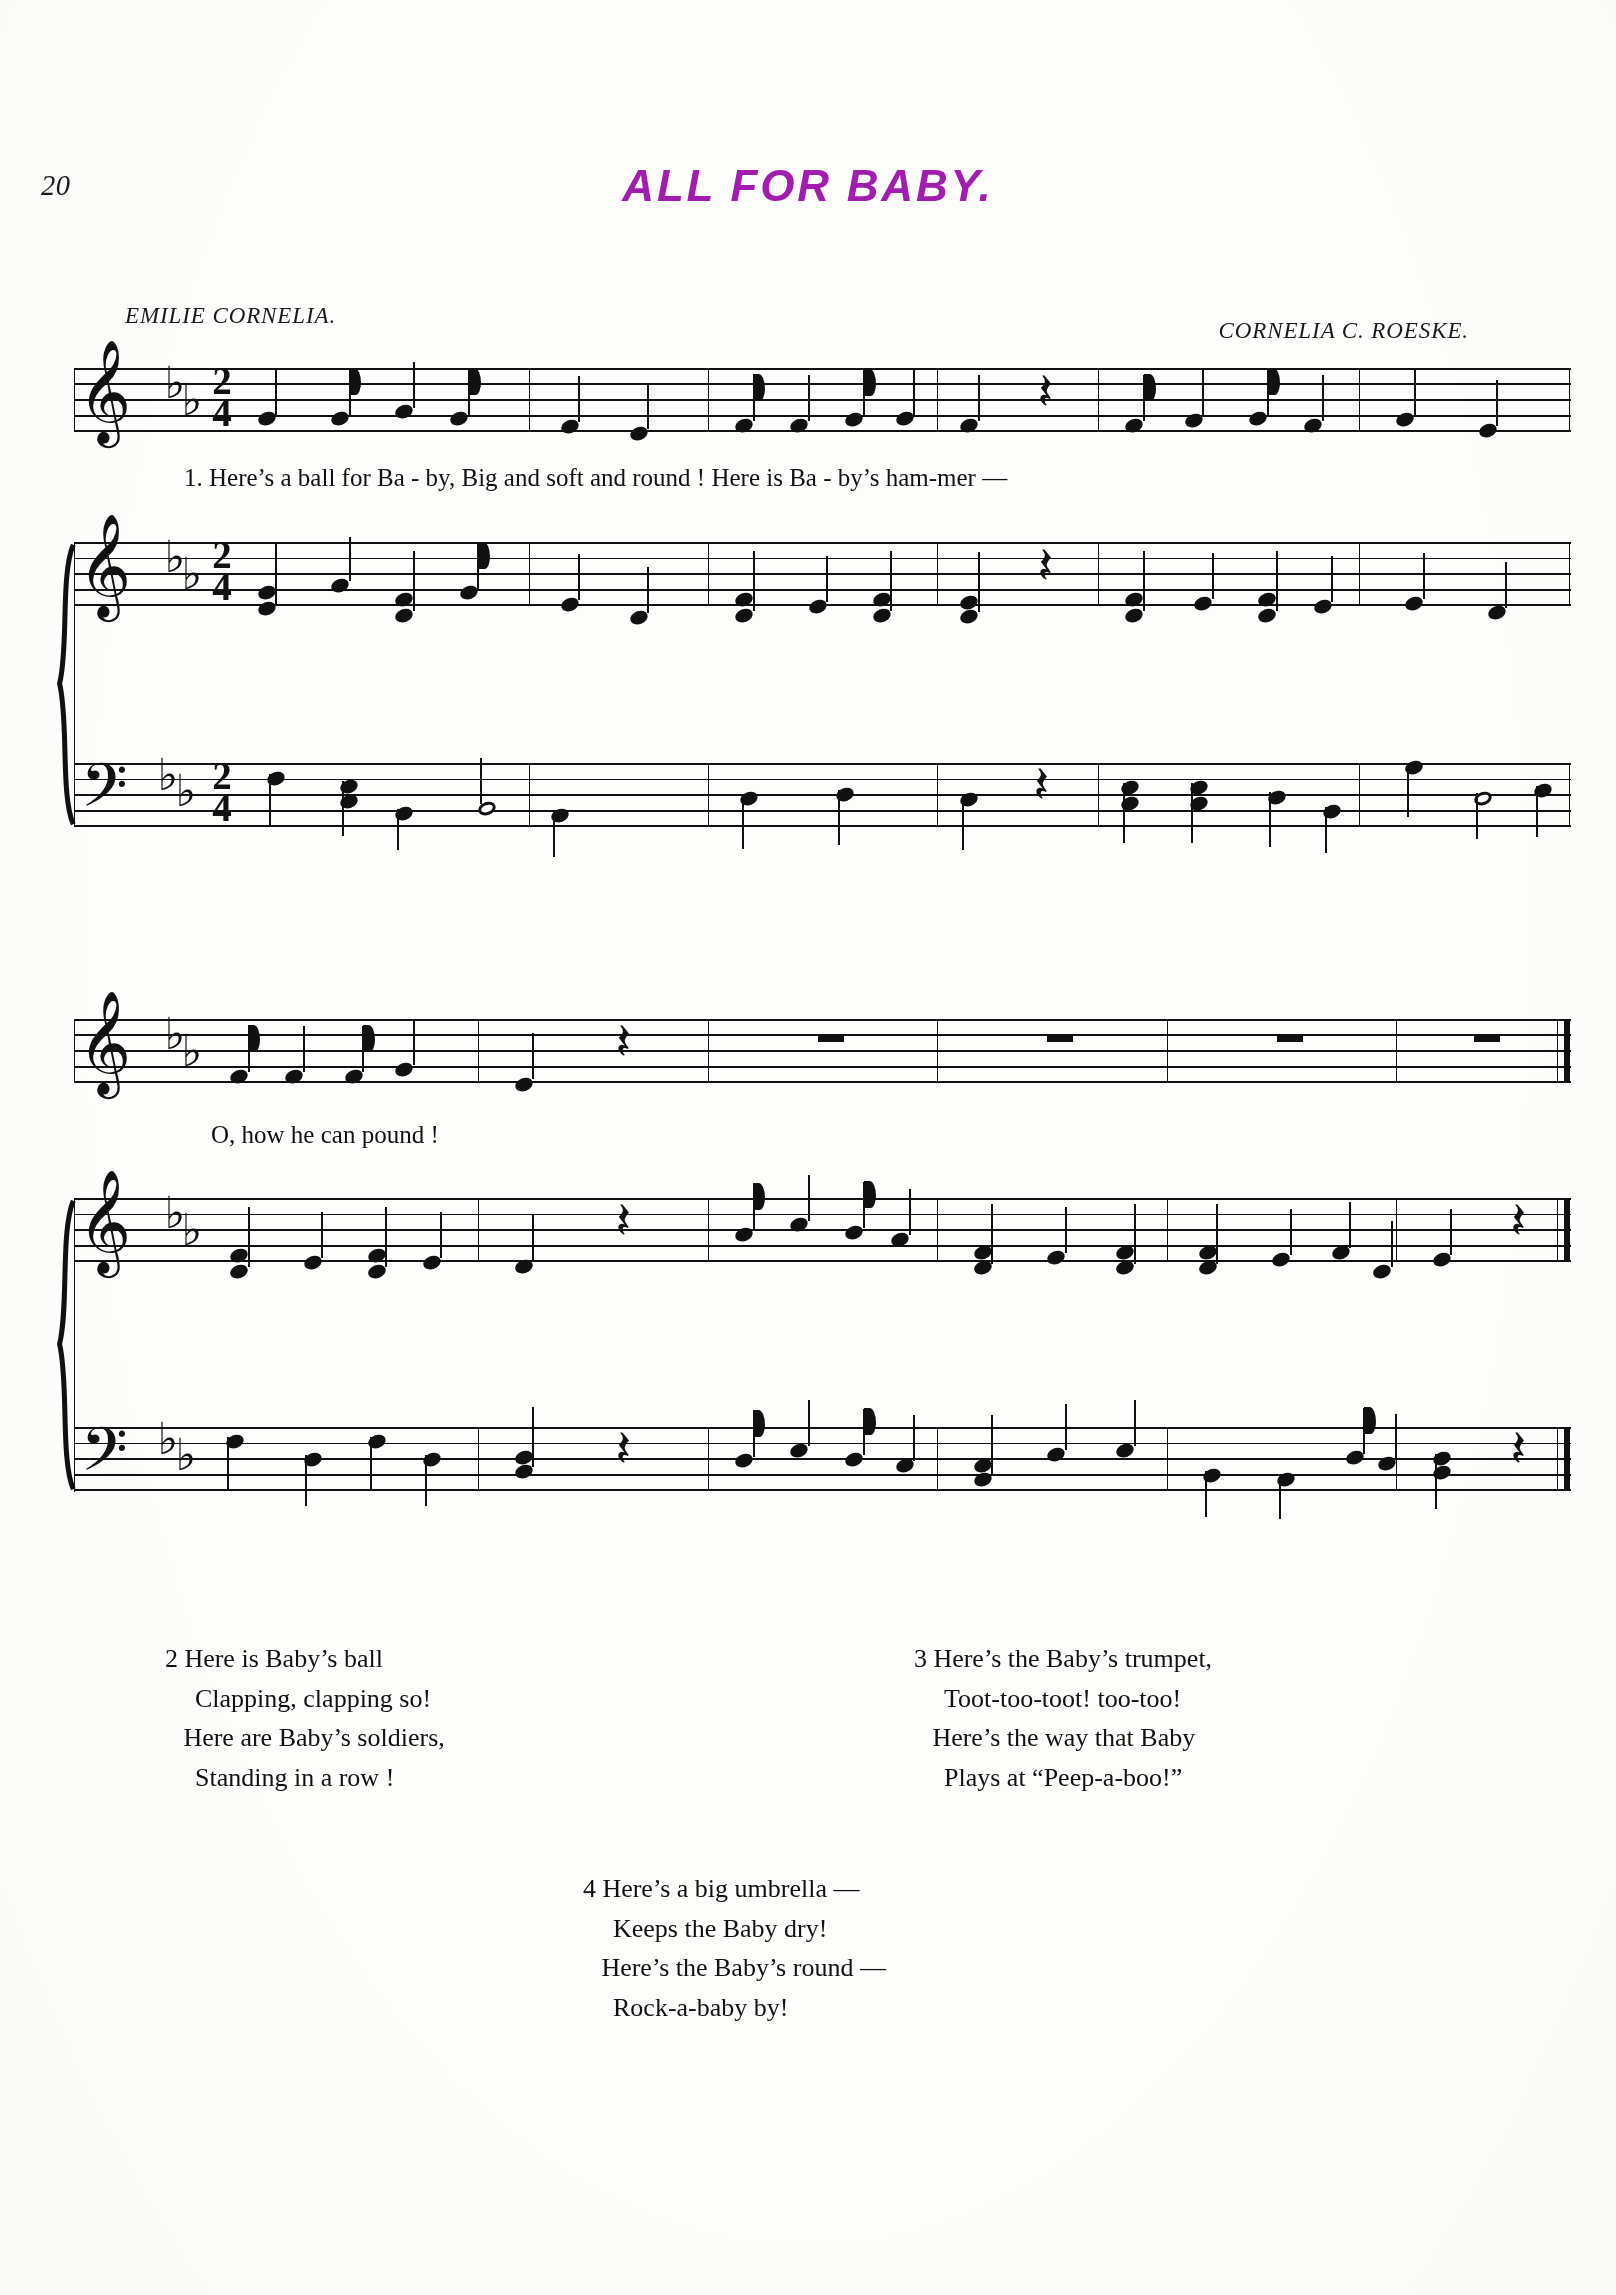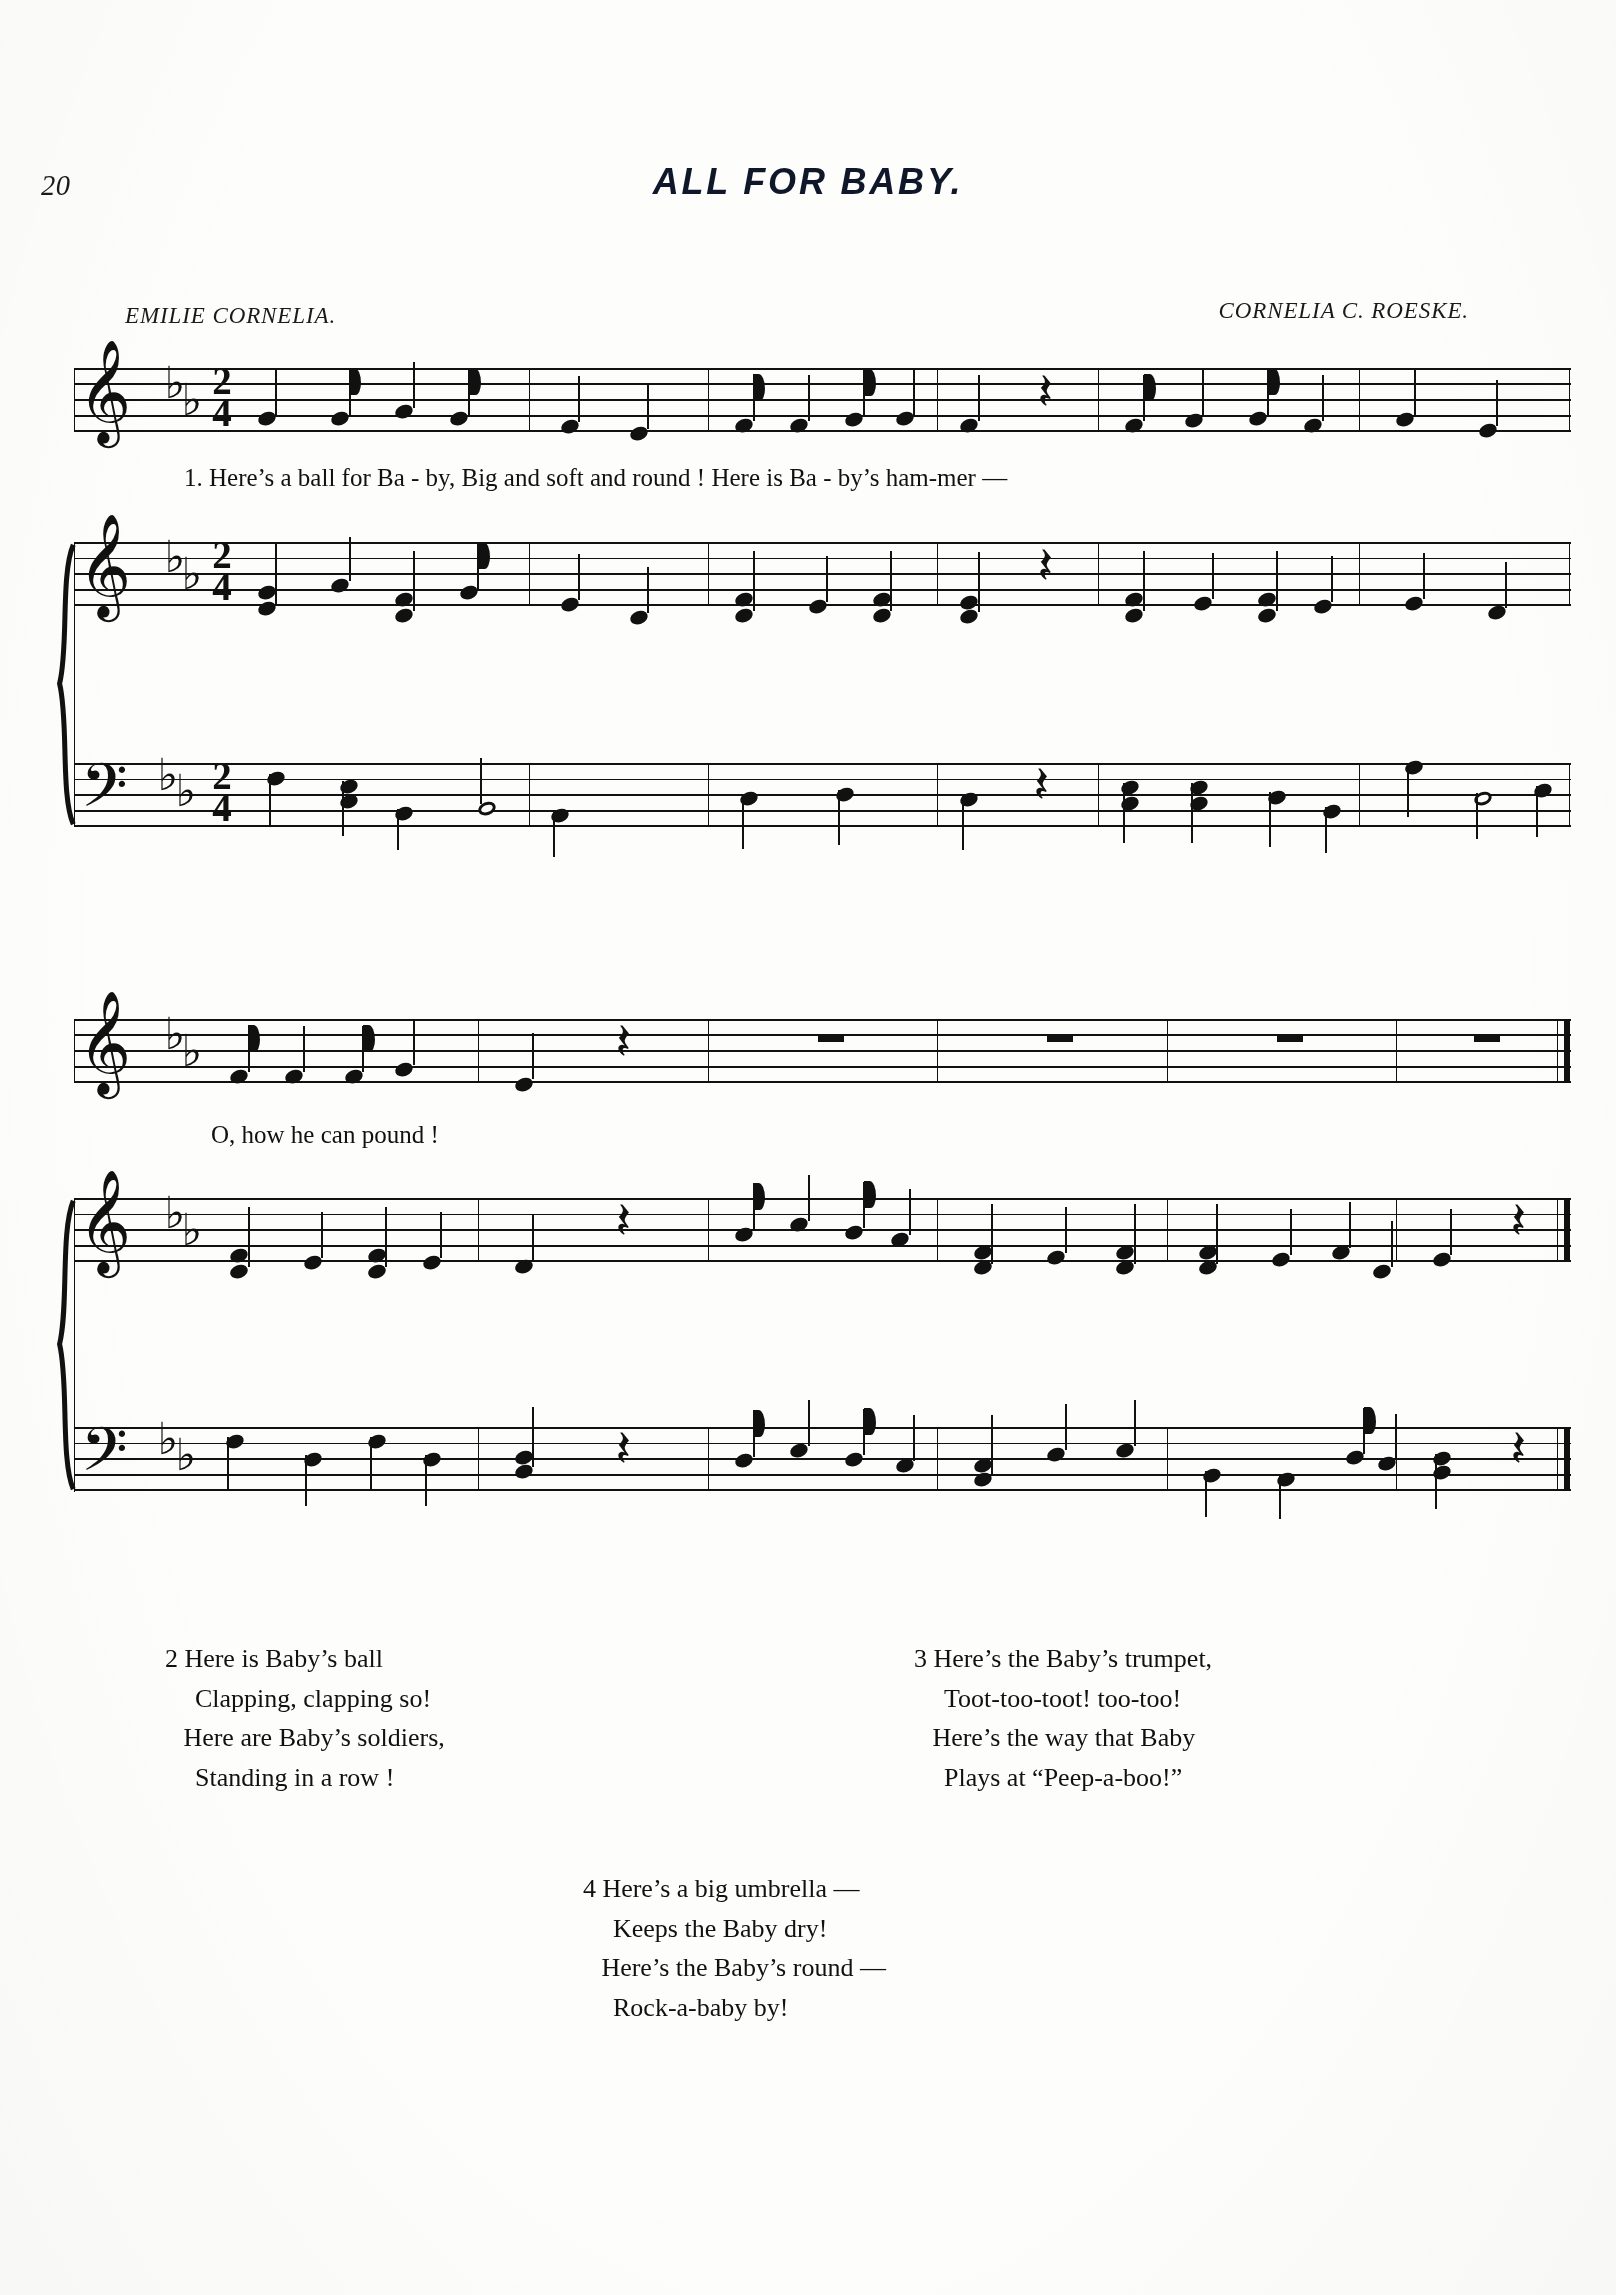--- a/index.html
+++ b/index.html
@@ -45,35 +45,35 @@
 
   .song-title {
     position: absolute;
     left: 0;
     top: 161px;
     width: 1616px;
     text-align: center;
     font-family: "Liberation Sans", sans-serif;
     font-style: italic;
     font-weight: bold;
-    font-size: 36px;
+    font-size: 44px;
     letter-spacing: 2.8px;
-    color: #0f172a;
+    color: #a21caf;
   }
 
   .credit {
     position: absolute;
     font-family: "Liberation Serif", serif;
     font-style: italic;
     font-size: 23px;
     letter-spacing: 0.9px;
     color: #1a1a1a;
   }
   .credit-left { left: 125px; top: 303px; }
-  .credit-right { right: 147px; top: 298px; font-style: italic; }
+  .credit-right { right: 147px; top: 318px; font-style: italic; }
 
   
   .system {
     position: absolute;
   }
   .staff {
     position: absolute;
     left: 0;
     width: 100%;
   }

